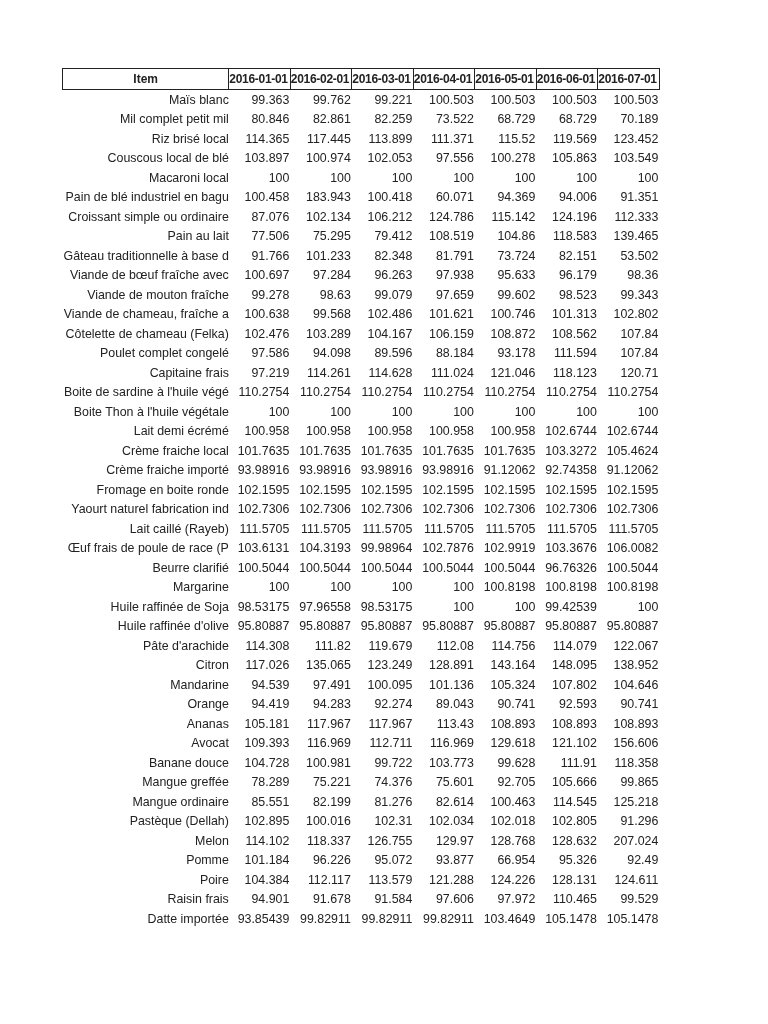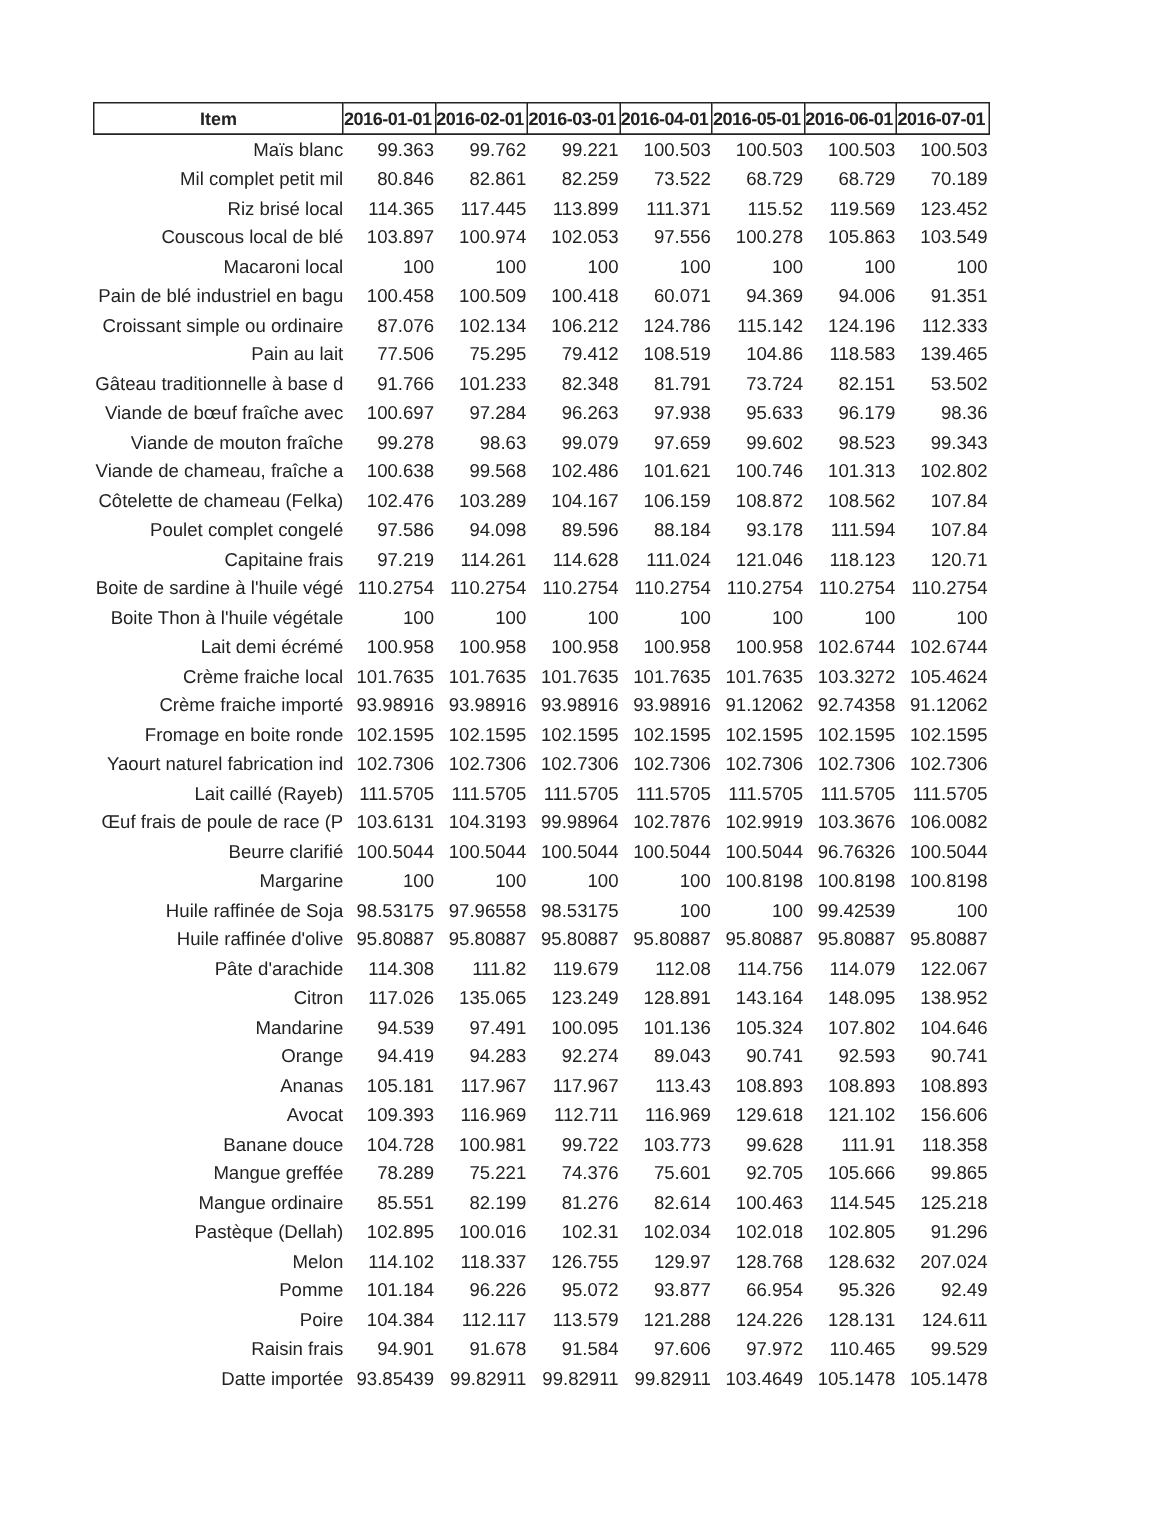--- a/index.html
+++ b/index.html
@@ -88,21 +88,21 @@
         <td class="val">100</td>
         <td class="val">100</td>
         <td class="val">100</td>
         <td class="val">100</td>
         <td class="val">100</td>
         <td class="val">100</td>
       </tr>
       <tr>
         <td class="item">Pain de blé industriel en bagu</td>
         <td class="val">100.458</td>
-        <td class="val">100.509</td>
+        <td class="val">183.943</td>
         <td class="val">100.418</td>
         <td class="val">60.071</td>
         <td class="val">94.369</td>
         <td class="val">94.006</td>
         <td class="val">91.351</td>
       </tr>
       <tr>
         <td class="item">Croissant simple ou ordinaire</td>
         <td class="val">87.076</td>
         <td class="val">102.134</td>

